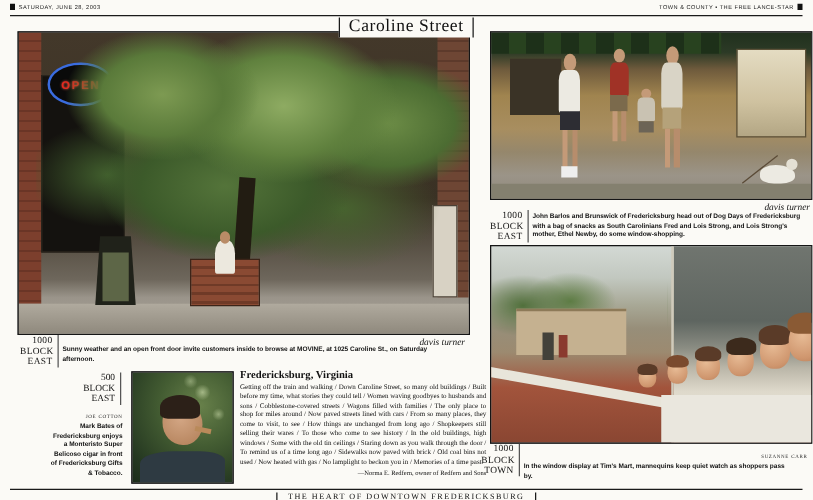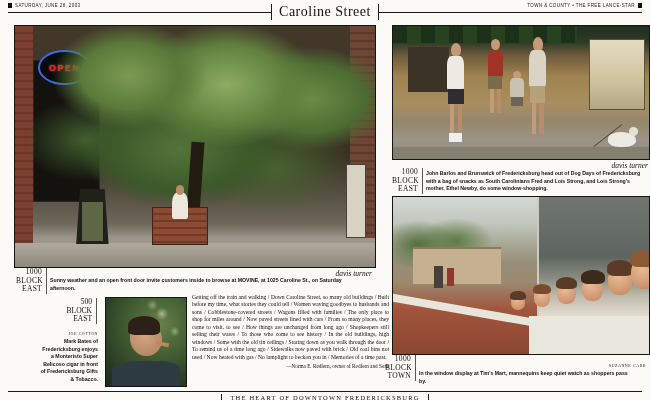--- a/index.html
+++ b/index.html
@@ -6,21 +6,21 @@
   body{width:650px;height:400px;position:relative;overflow:hidden;
        background:#fbfaf6;font-family:"Liberation Serif",serif;color:#111;}
 
   
   .hdr-tiny{position:absolute;top:3px;font-family:"Liberation Sans",sans-serif;
             font-size:4.5px;letter-spacing:.4px;color:#222;text-transform:uppercase;
             display:flex;align-items:center;gap:3px;}
   .hdr-left{left:8px;} .hdr-right{right:8px;}
   .hdr-glyph{width:4px;height:5px;background:#111;display:inline-block;}
   .title-rule{position:absolute;top:12px;left:8px;width:634px;border-top:1.5px solid #1a1a1a;}
-  .title-wrap{position:absolute;top:2px;left:0;width:650px;text-align:center;z-index:2;font-family:Liberation Serif, serif;}
+  .title-wrap{position:absolute;top:12px;left:0;width:650px;text-align:center;z-index:2;font-family:Liberation Serif, serif;}
   .title-wrap span{display:inline-block;background:#fbfaf6;padding:0 7px;
       border-left:1px solid #1a1a1a;border-right:1px solid #1a1a1a;
       font-size:14px;letter-spacing:.5px;}
 
   
   .footer-rule{position:absolute;top:391px;left:8px;width:634px;border-top:1px solid #1a1a1a;}
   .footer-wrap{position:absolute;top:386px;left:0;width:650px;text-align:center;z-index:2;}
   .footer-wrap span{display:inline-block;background:#fbfaf6;padding:0 8px;
       border-left:1px solid #1a1a1a;border-right:1px solid #1a1a1a;
       font-size:6.5px;letter-spacing:1.2px;text-transform:uppercase;}
@@ -289,20 +289,21 @@
 
 <div class="photo" id="photo-cigar">
   <div class="pc-bg"></div>
   <div class="pc-body"></div>
   <div class="pc-head"></div>
   <div class="pc-hair"></div>
   <div class="pc-cigar"></div>
 </div>
 
 <div class="poem">
+  <div class="poem-title">Fredericksburg, Virginia</div>
   <p class="poem-body">Getting off the train and walking / Down Caroline Street, so many old buildings / Built before my time, what stories they could tell / Women waving goodbyes to husbands and sons / Cobblestone-covered streets / Wagons filled with families / The only place to shop for miles around / Now paved streets lined with cars / From so many places, they come to visit, to see / How things are unchanged from long ago / Shopkeepers still selling their wares / To those who come to see history / In the old buildings, high windows / Some with the old tin ceilings / Staring down as you walk through the door / To remind us of a time long ago / Sidewalks now paved with brick / Old coal bins not used / Now heated with gas / No lamplight to beckon you in / Memories of a time past.</p>
   <div class="poem-attr">—Norma E. Redfern, owner of Redfern and Sons</div>
 </div>
 
 <div class="footer-rule"></div>
 <div class="footer-wrap">
   <span>THE HEART OF DOWNTOWN FREDERICKSBURG</span>
 </div>
 
 </body></html>

